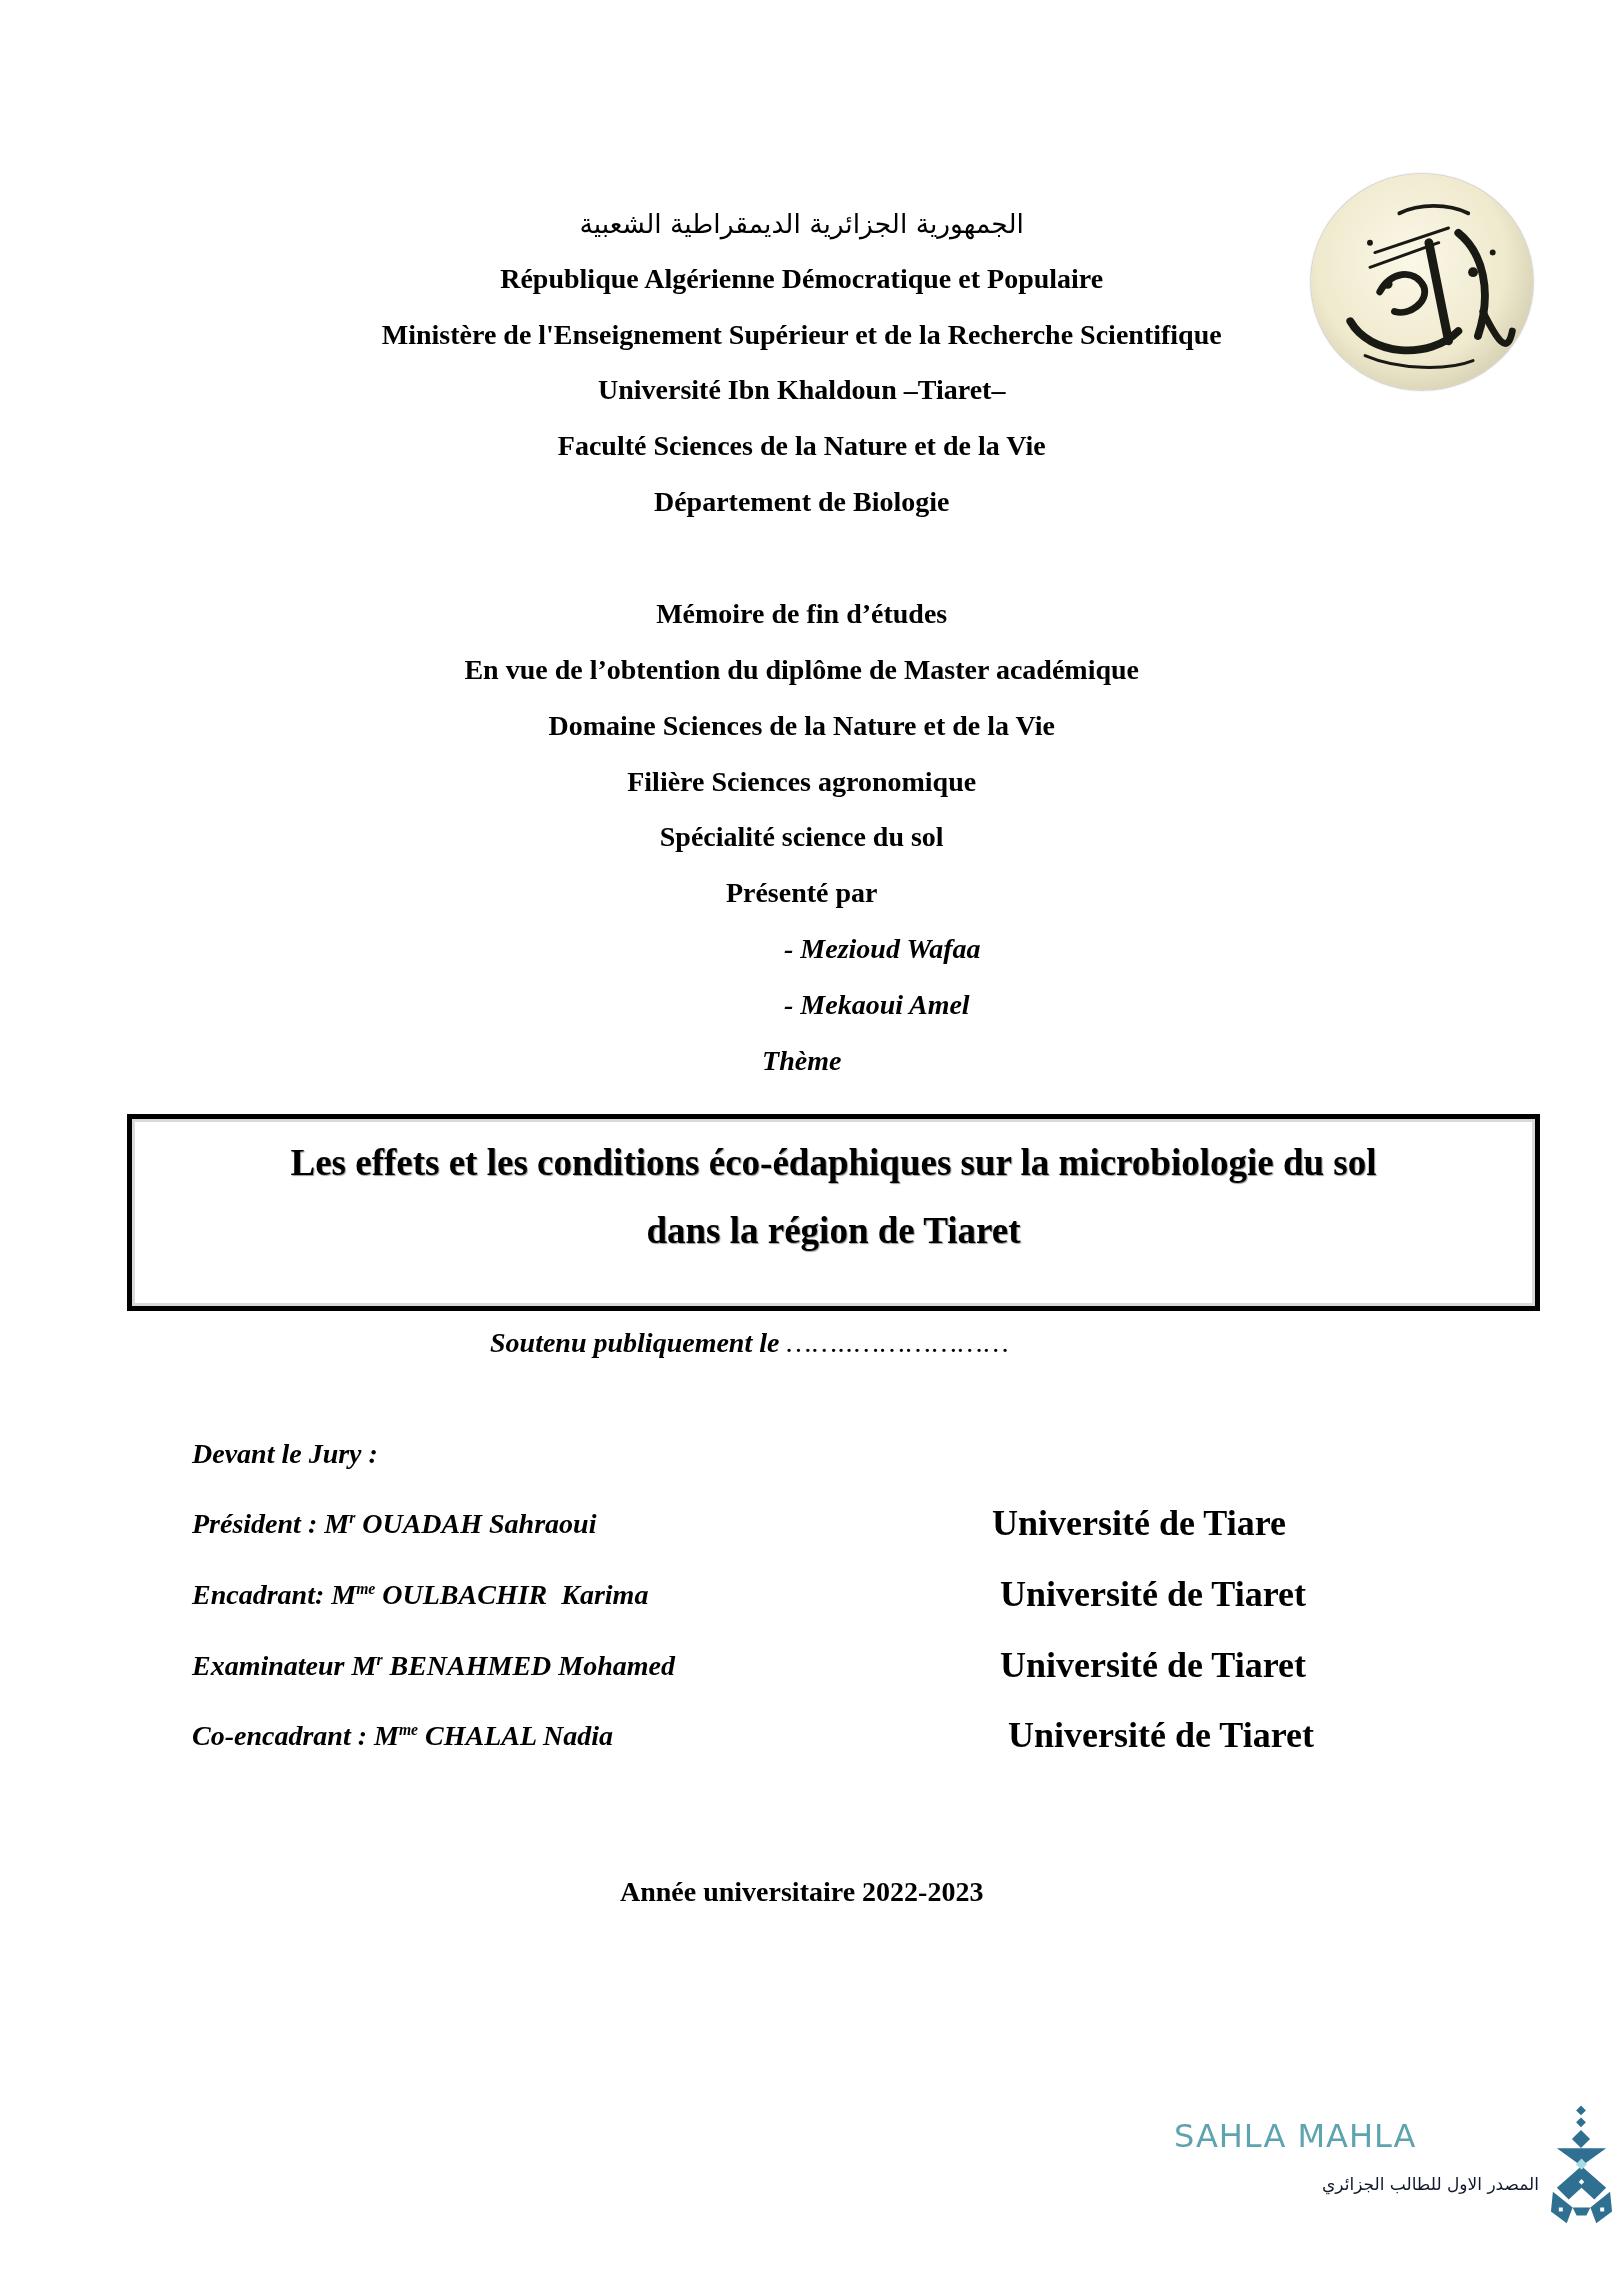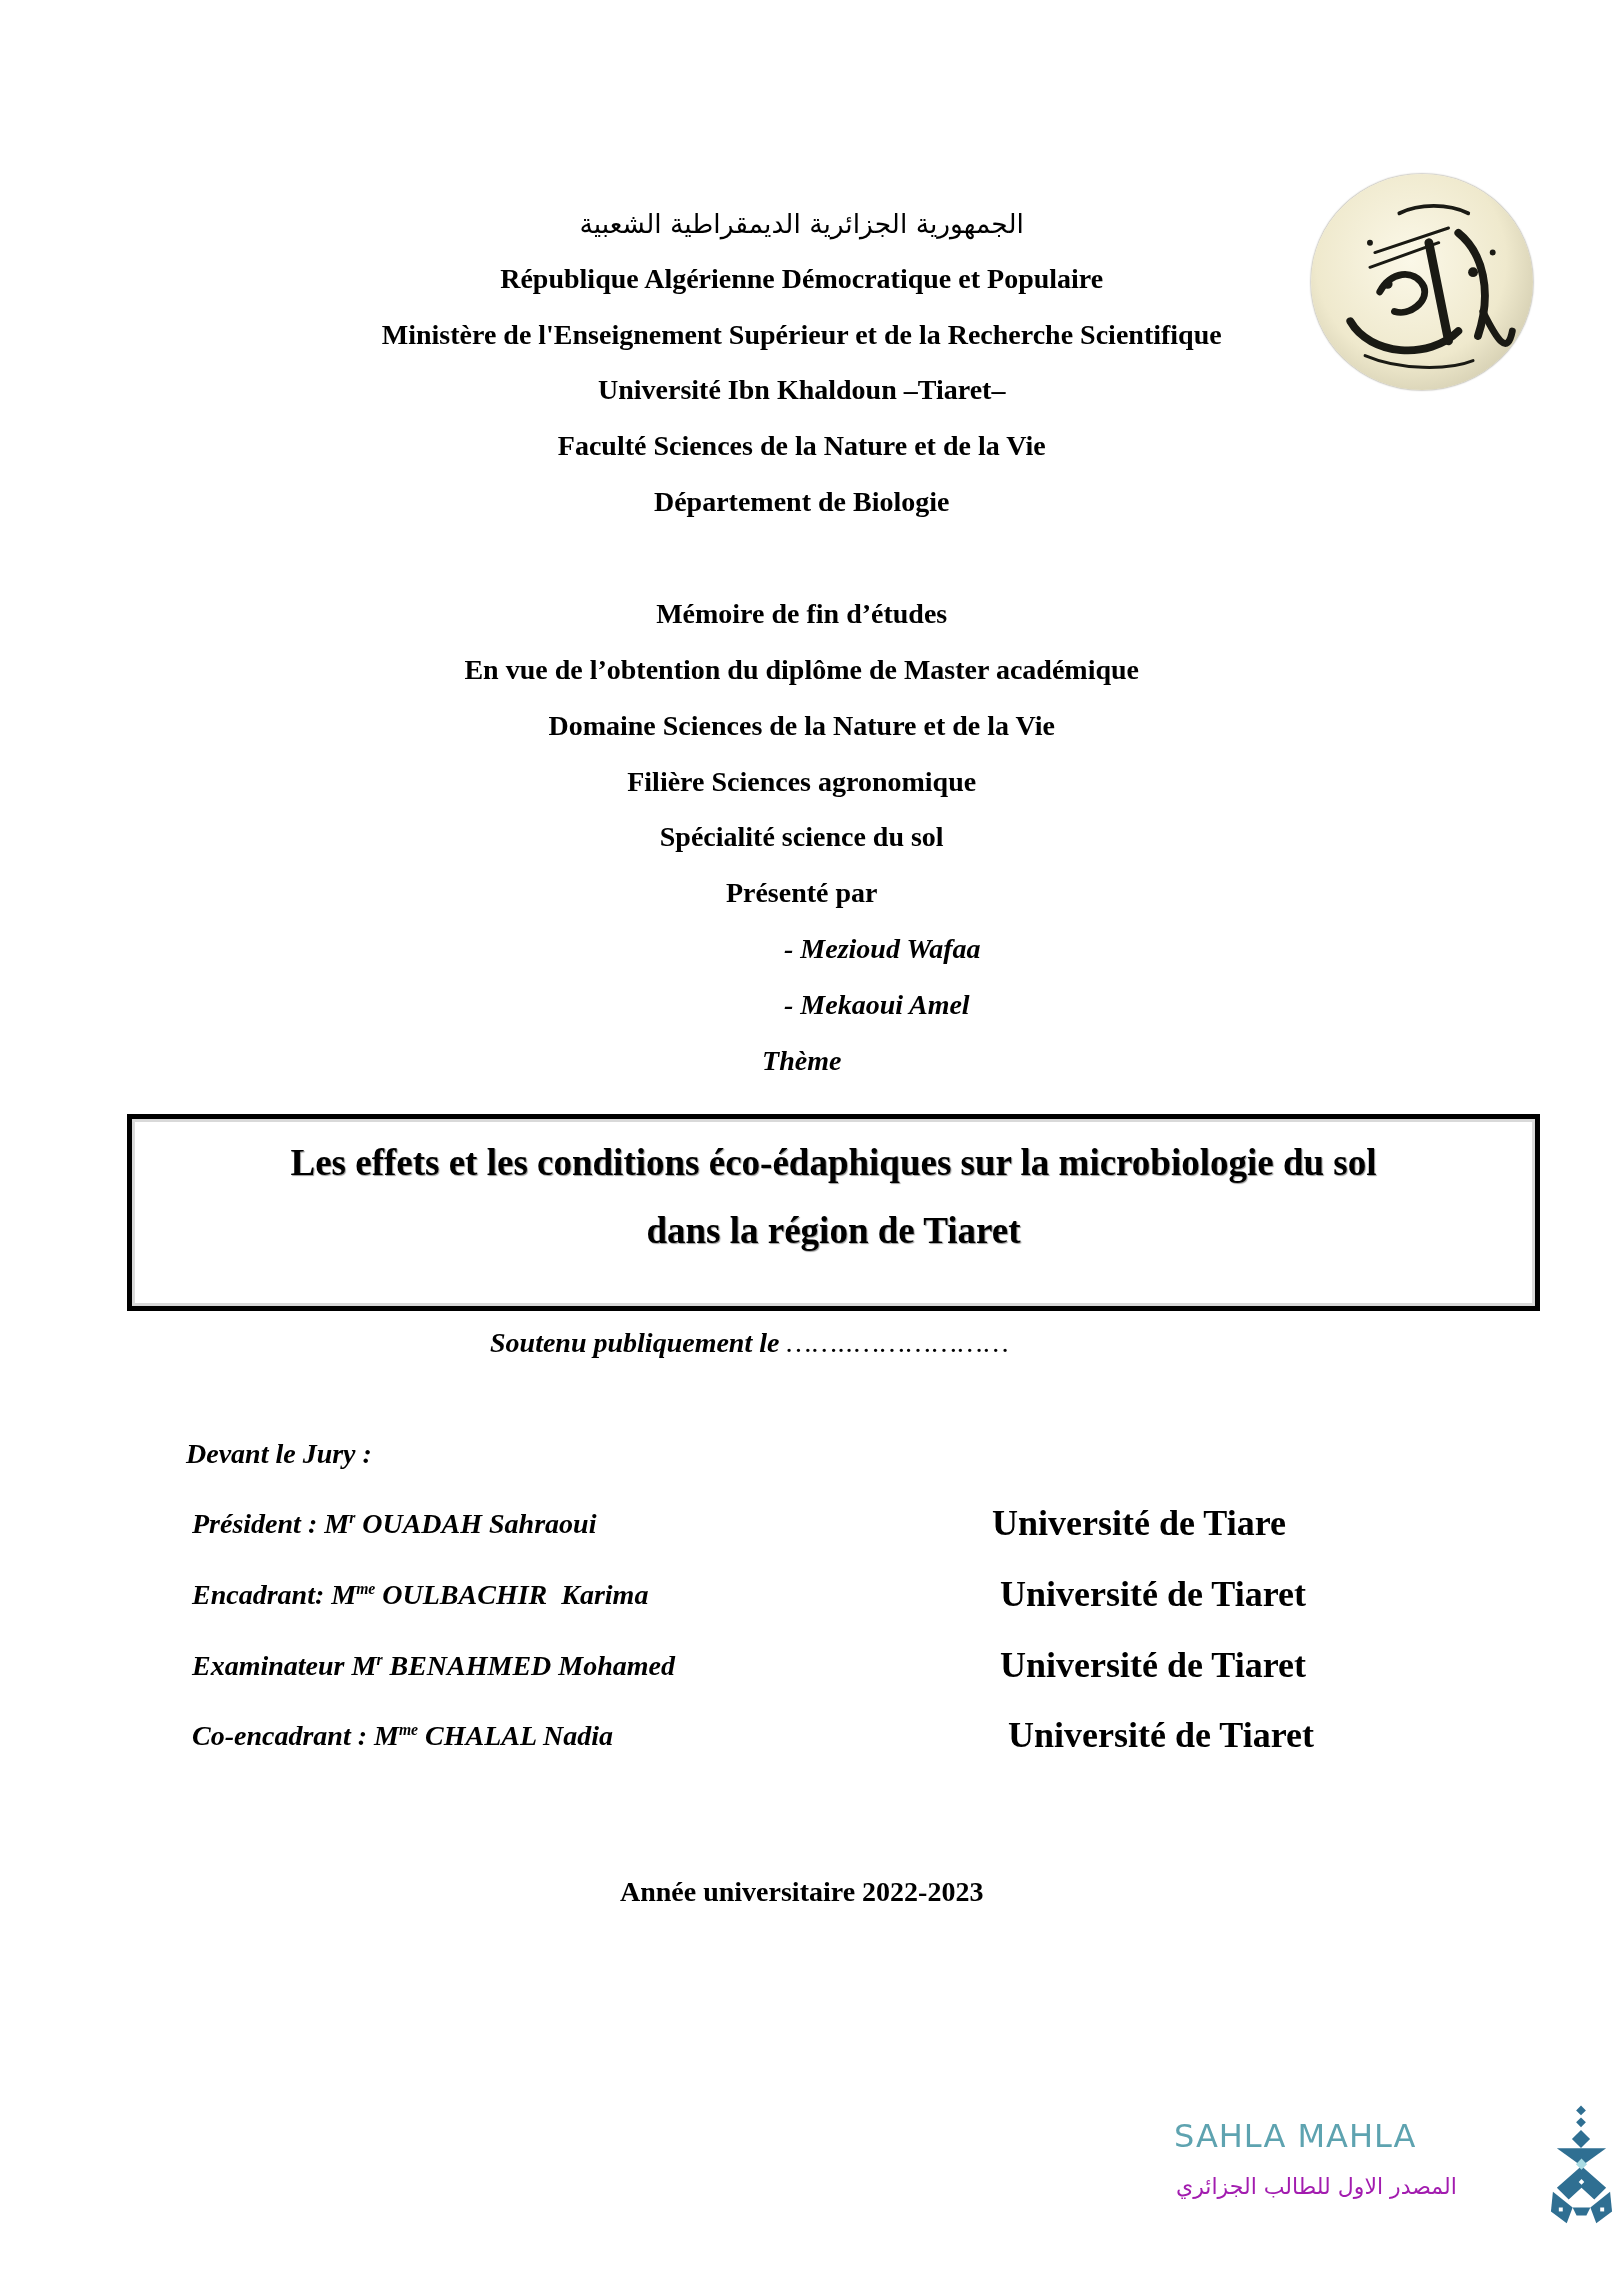--- a/index.html
+++ b/index.html
@@ -102,24 +102,24 @@
       letter-spacing: 1px;
       color: #5ea3b0;
       white-space: nowrap;
     }
     .brand-tagline {
       position: absolute;
       left: 2px;
       top: 57px;
       width: 363px;
       font-family: "DejaVu Sans", sans-serif;
-      font-size: 22px;
-      color: #a21caf;
+      font-size: 17px;
+      color: #0f172a;
       direction: rtl;
-      text-align: left;
+      text-align: right;
       white-space: nowrap;
     }
     .brand-emblem {
       position: absolute;
       left: 1547px;
       top: 2105px;
       width: 69px;
       height: 123px;
     }
   </style>
@@ -168,21 +168,21 @@
 <div class="theme-box">
   <div class="theme-text" style="top:21.6px;">Les effets et les conditions éco-édaphiques sur la microbiologie du sol</div>
   <div class="theme-text" style="top:90px;">dans la région de Tiaret</div>
 </div>
 
 <div class="left" style="top:1325px; left:490px;">
   <span>Soutenu publiquement le</span>
   <span class="dots">……..………………</span>
 </div>
 
-<div class="left" style="top:1436px; left:186px;">Devant le Jury :</div>
+<div class="left" style="top:1436px; left:192px;">Devant le Jury :</div>
 
 <div class="left" style="top:1506px; left:192px;">
   <span>Président : </span><span>M</span><sup>r</sup><span> OUADAH Sahraoui</span>
 </div>
 <div class="jury-uni" style="top:1506px; left:992px;">Université de Tiare</div>
 
 <div class="left" style="top:1577px; left:192px;">
   <span>Encadrant: </span><span>M</span><sup>me</sup><span style="white-space:pre;"> OULBACHIR  Karima</span>
 </div>
 <div class="jury-uni" style="top:1577px; left:1000px;">Université de Tiaret</div>

